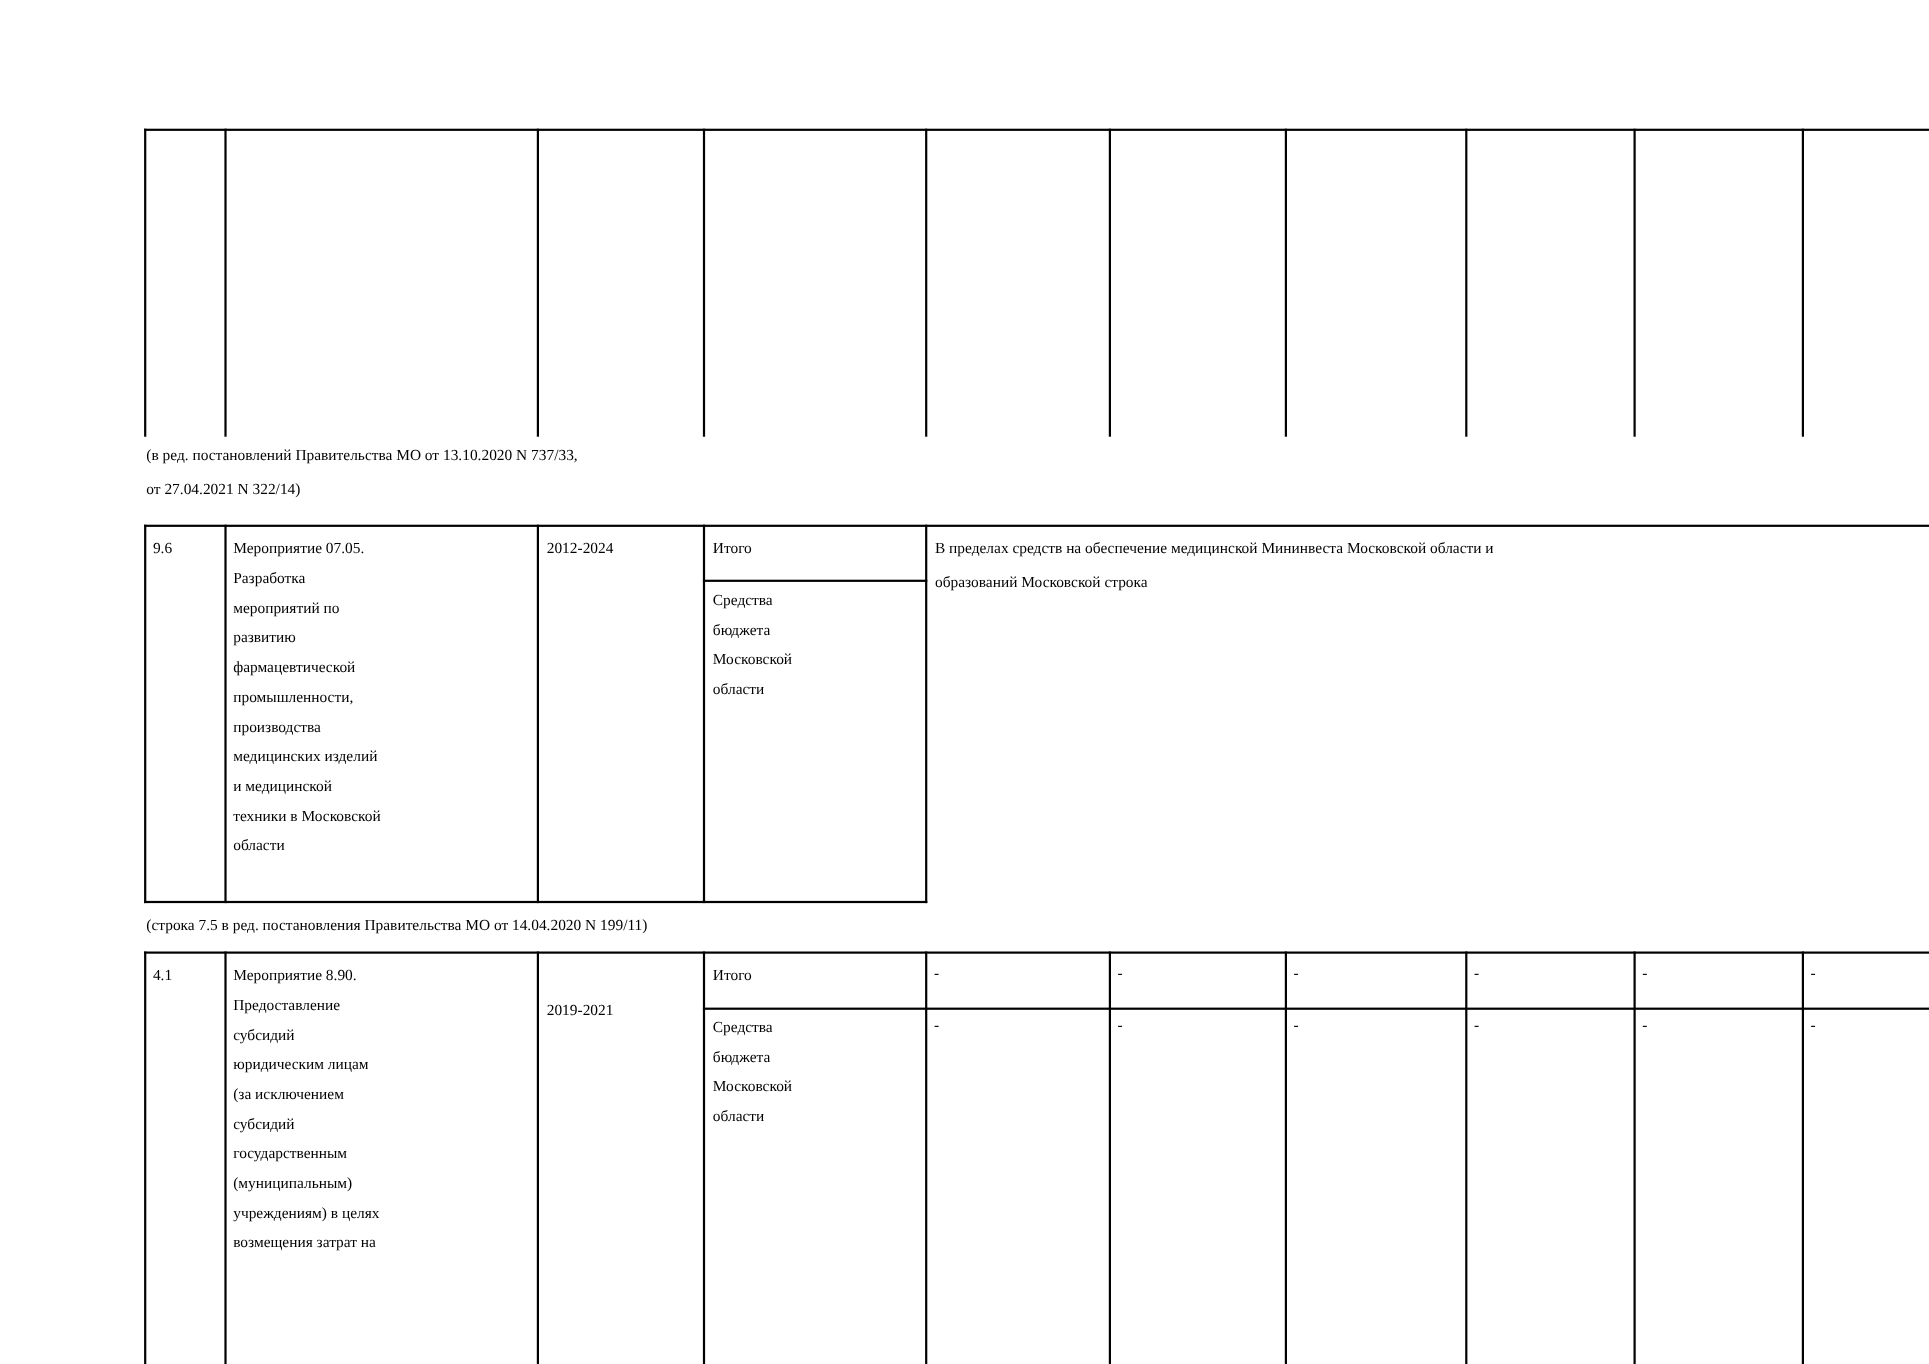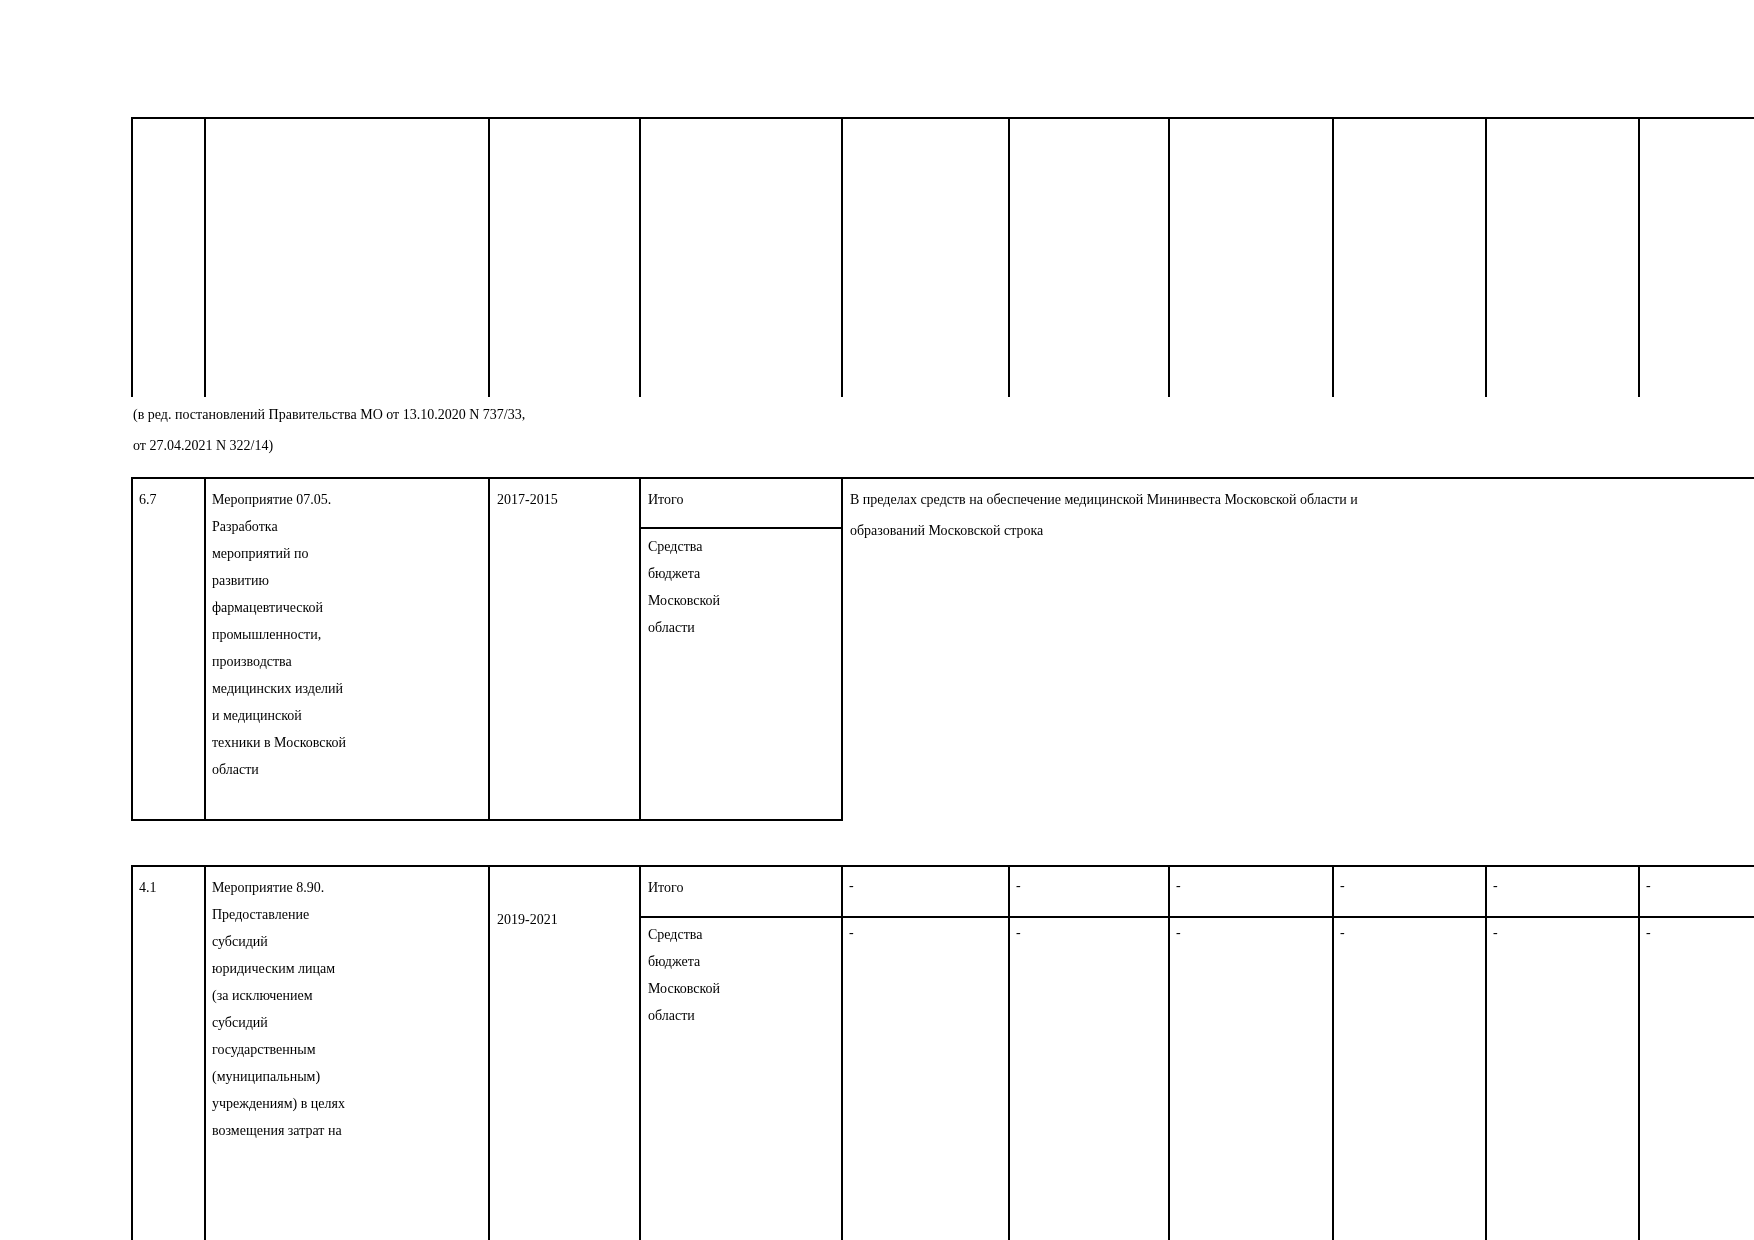--- a/index.html
+++ b/index.html
@@ -44,42 +44,43 @@
 
     <div class="hl" style="left:131px;top:477px;width:1623px;"></div>
     <div class="hl" style="left:639px;top:527px;width:204px;"></div>
     <div class="hl" style="left:131px;top:819px;width:712px;"></div>
     <div class="vl" style="left:131px;top:477px;height:344px;"></div>
     <div class="vl" style="left:204px;top:477px;height:344px;"></div>
     <div class="vl" style="left:488px;top:477px;height:344px;"></div>
     <div class="vl" style="left:639px;top:477px;height:344px;"></div>
     <div class="vl" style="left:841px;top:477px;height:344px;"></div>
 
-    <div class="txt" style="left:139px;top:486px;width:58px;">6.7</div>
+    <div class="txt" style="left:139px;top:486px;width:58px;">9.6</div>
     <div class="txt" style="left:212px;top:486px;width:270px;">Мероприятие 07.05.
 Разработка
 мероприятий по
 развитию
 фармацевтической
 промышленности,
 производства
 медицинских изделий
 и медицинской
 техники в Московской
 области</div>
-    <div class="txt" style="left:497px;top:486px;width:136px;">2017-2015</div>
+    <div class="txt" style="left:497px;top:486px;width:136px;">2012-2024</div>
     <div class="txt" style="left:648px;top:486px;width:186px;">Итого</div>
     <div class="txt" style="left:648px;top:533px;width:186px;">Средства
 бюджета
 Московской
 области</div>
     <div class="txt nowrap" style="left:850px;top:486px;width:904px;">В пределах средств на обеспечение медицинской Мининвеста Московской области и</div>
     <div class="txt nowrap" style="left:850px;top:517px;width:904px;">образований Московской строка</div>
   </div>
 
+  <div class="txt note" style="left:133px;top:826px;width:1100px;">(строка 7.5 в ред. постановления Правительства МО от 14.04.2020 N 199/11)</div>
 
   <div>
 
     <div class="hl" style="left:131px;top:865px;width:1623px;"></div>
     <div class="hl" style="left:639px;top:916px;width:1115px;"></div>
     <div class="vl" style="left:131px;top:865px;height:375px;"></div>
     <div class="vl" style="left:204px;top:865px;height:375px;"></div>
     <div class="vl" style="left:488px;top:865px;height:375px;"></div>
     <div class="vl" style="left:639px;top:865px;height:375px;"></div>
     <div class="vl" style="left:841px;top:865px;height:375px;"></div>

